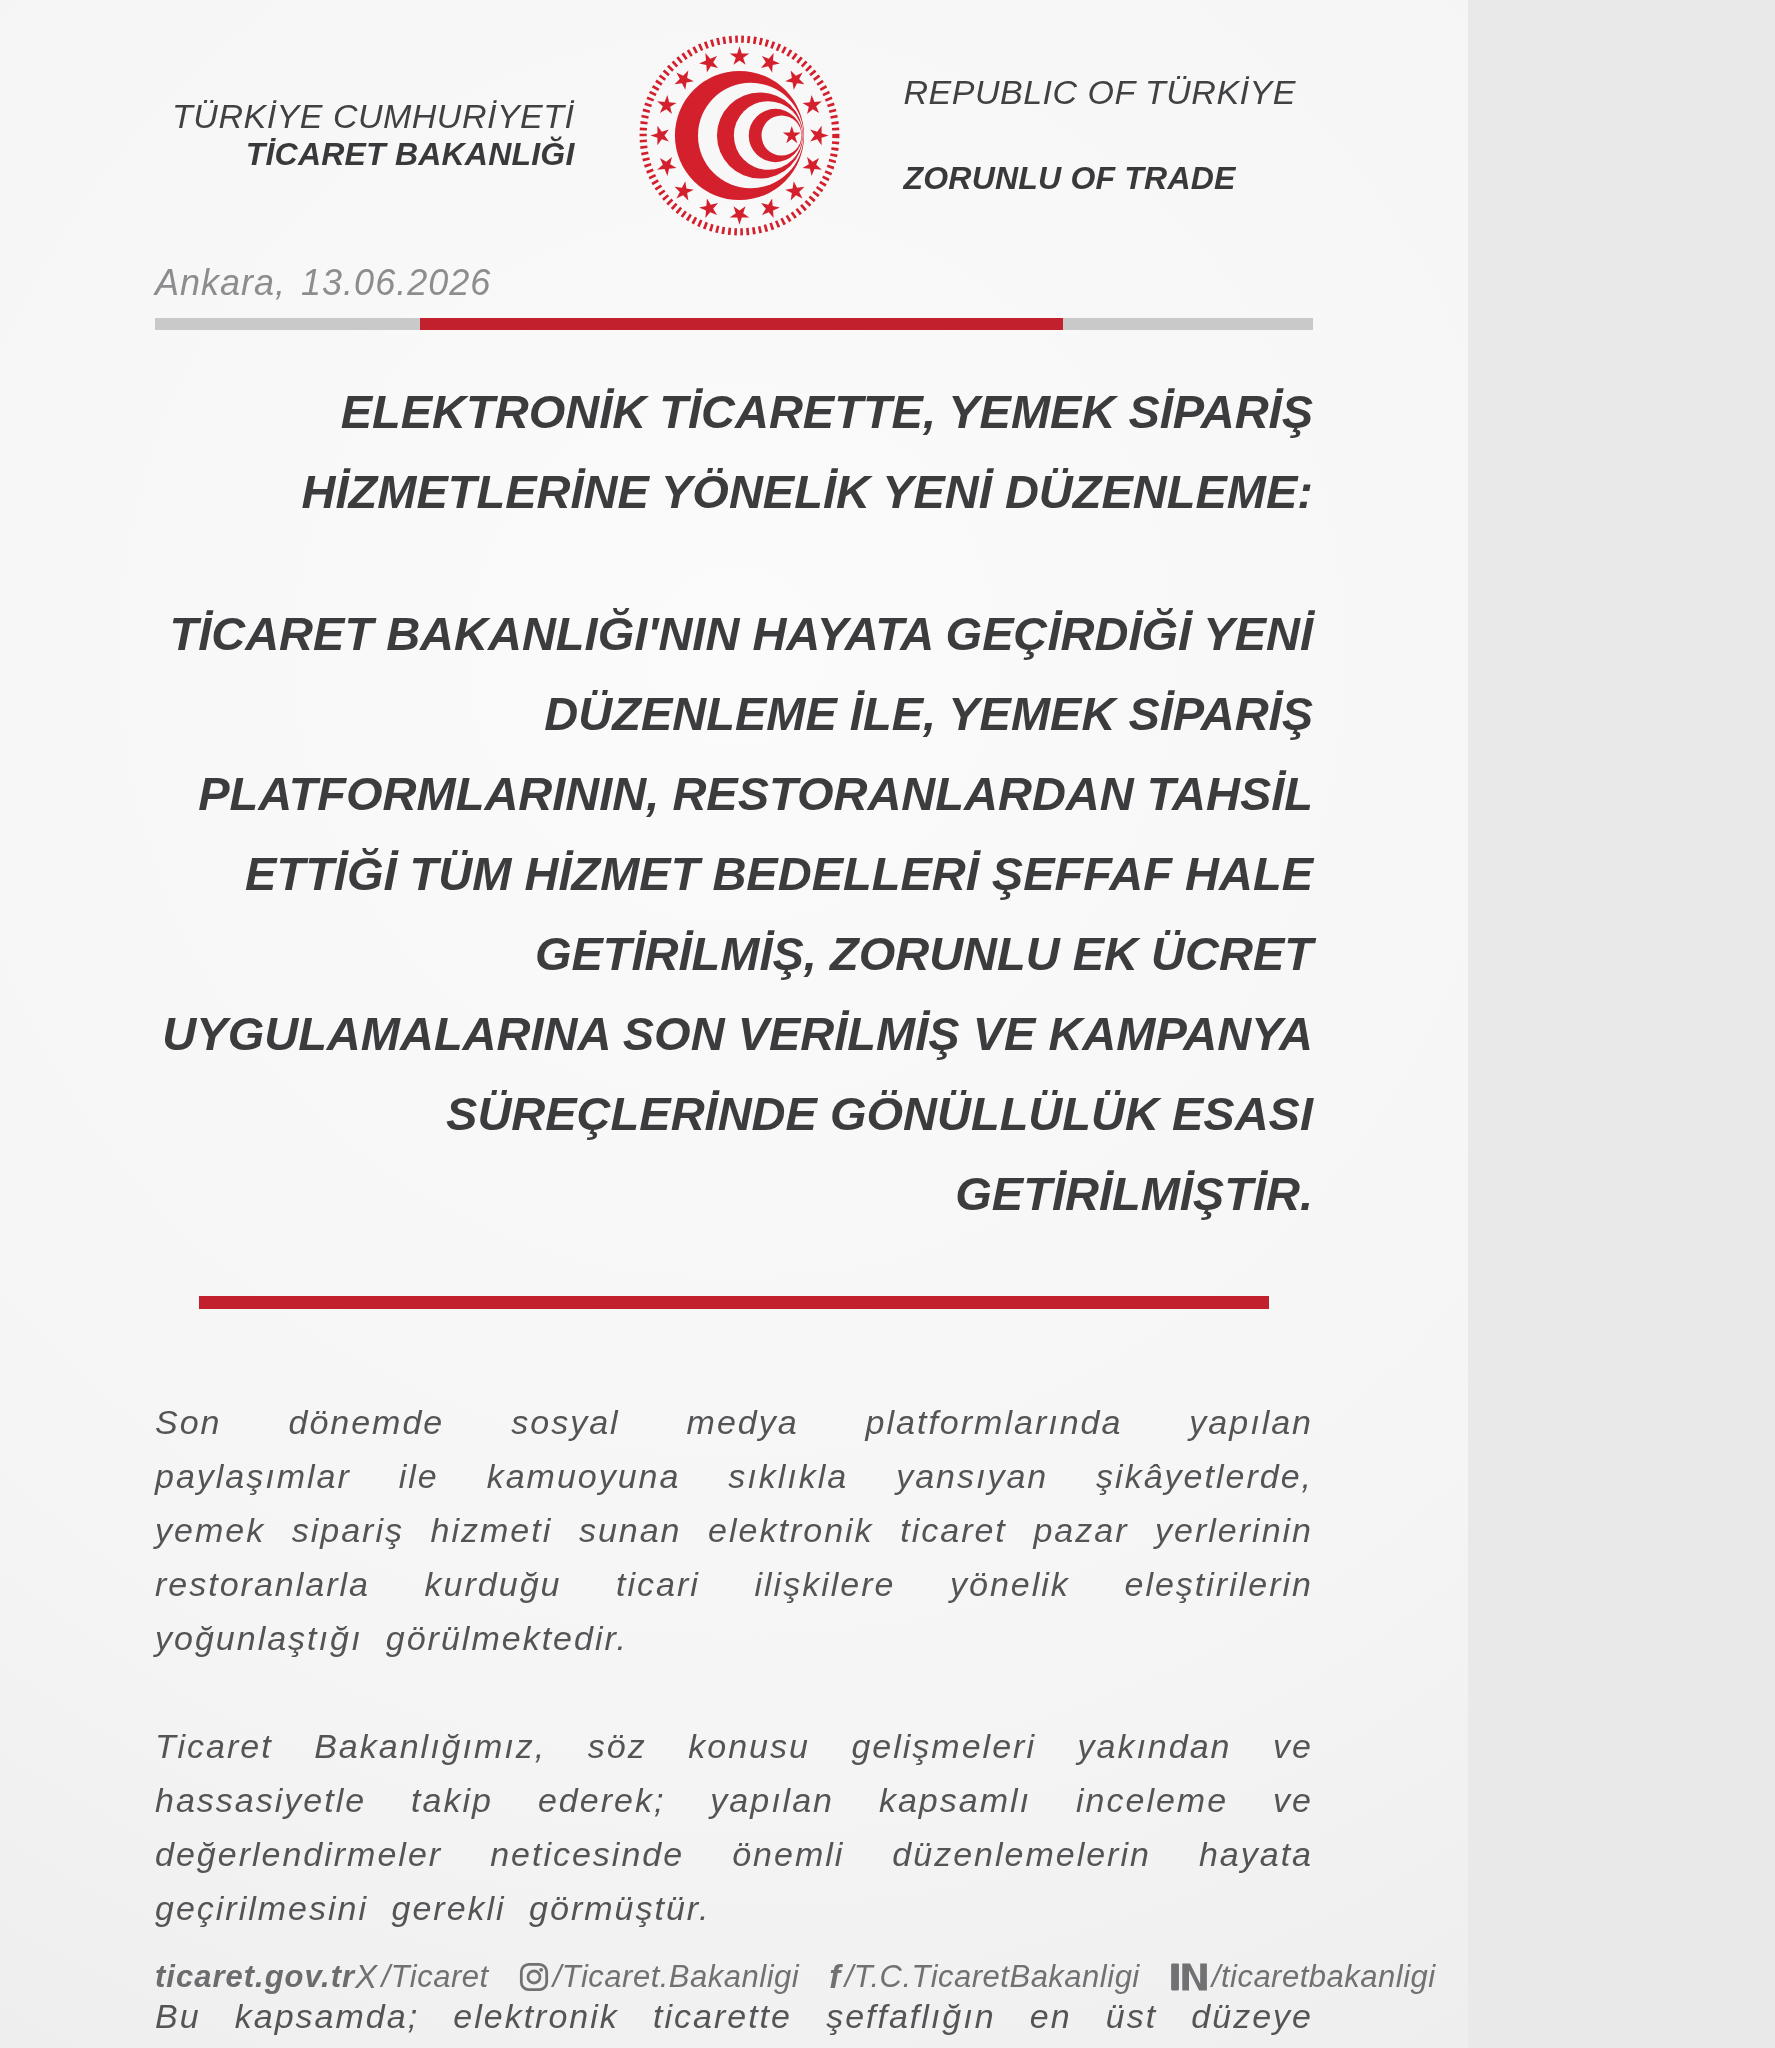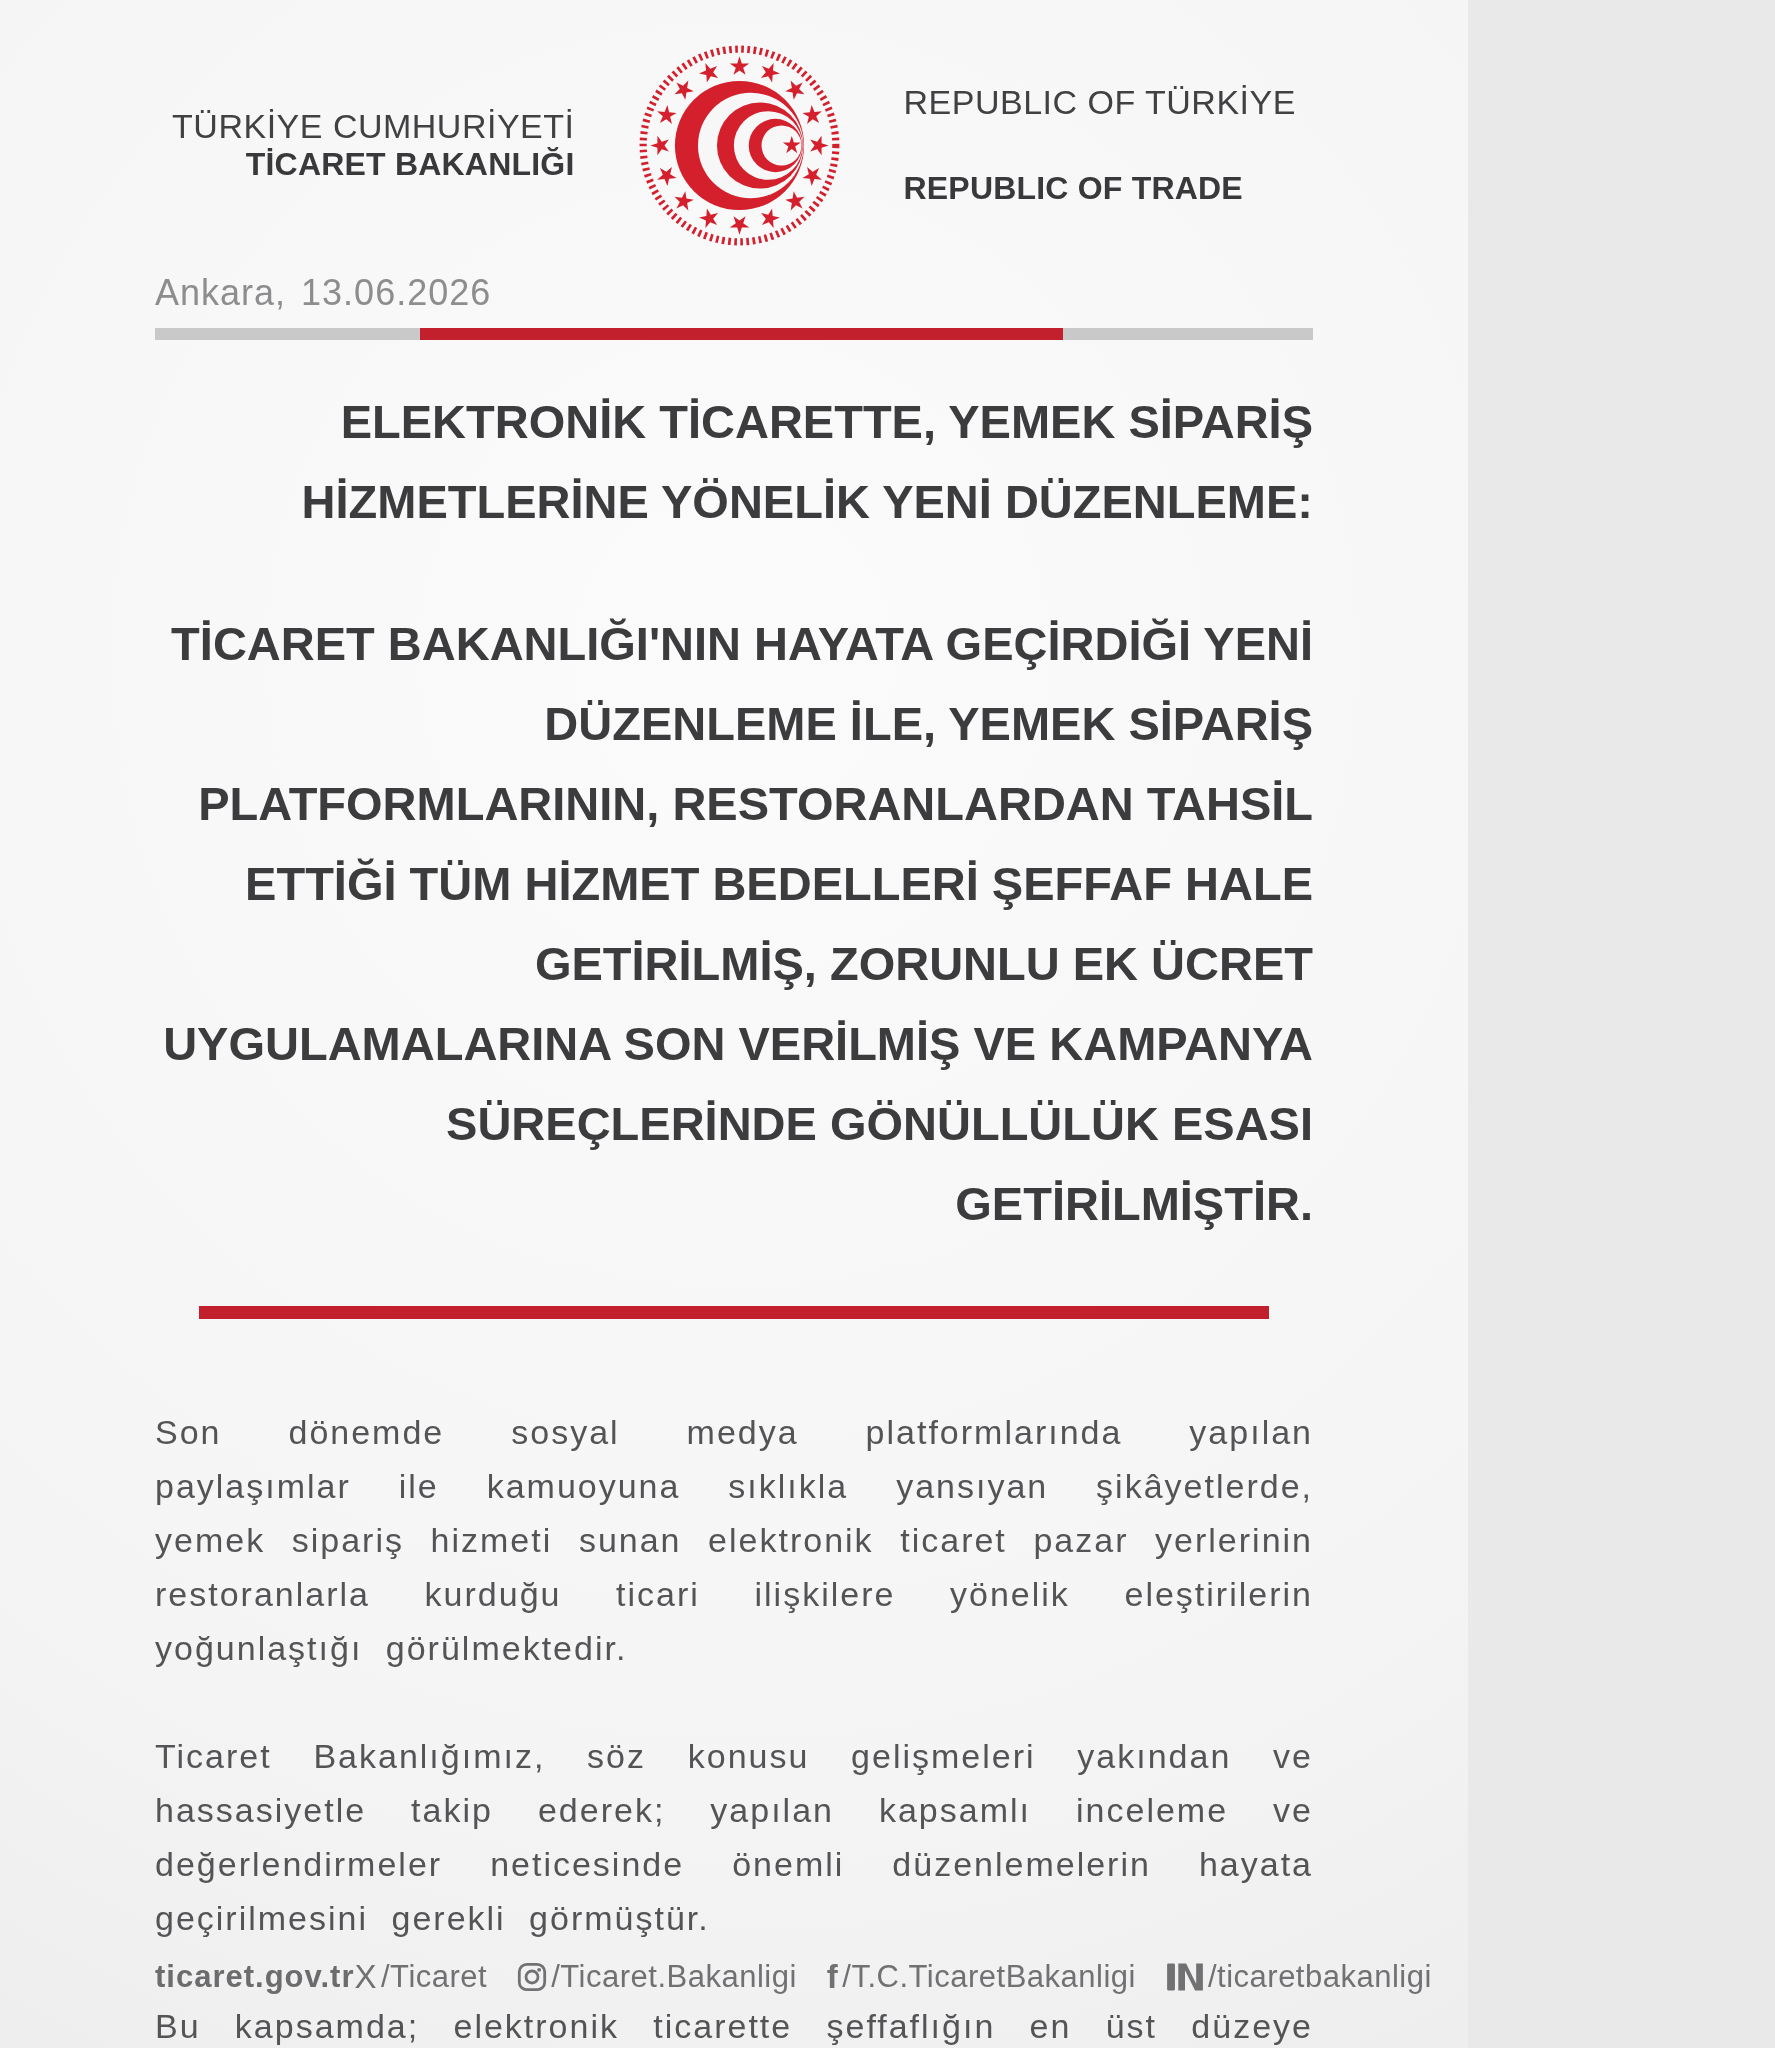--- a/index.html
+++ b/index.html
@@ -12,21 +12,22 @@
     --footer-color:#717174;
   }
   *{margin:0;padding:0;box-sizing:border-box;}
   html,body{background:#e9e9ea;}
   .page{
     position:relative;
     width:1468px;height:2048px;
     overflow:hidden;
     background:radial-gradient(130% 95% at 50% 32%, #fbfbfb 0%, #f5f5f6 55%, #e9e9ea 100%);
     font-family:"Liberation Sans", sans-serif;
-    padding:10px 155px;
+    padding:0 155px;
+    font-style:italic;
   }
   
   .header{
     margin-top:30px;
     display:flex;align-items:center;justify-content:center;
     gap:62px;height:210px;
   }
   .header .org{display:flex;flex-direction:column;line-height:1.18;}
   .org.left{text-align:right;}
   .org.right{text-align:left;gap:48px;}
@@ -124,21 +125,21 @@
           <circle cx="128" cy="100" r="33.5" fill="#f7f7f8"></circle>
           <circle cx="135" cy="100" r="26" fill="#d3202c"></circle>
           <circle cx="141" cy="100" r="19.5" fill="#f7f7f8"></circle>
           <use href="#star16" transform="translate(151,100) scale(0.92)"></use>
         </g>
       </svg>
     </div>
 
     <div class="org right">
       <span class="l1">REPUBLIC OF TÜRKİYE</span>
-      <span class="l2">REPUBLIC OF TRADE</span>
+      <span class="l2">ZORUNLU OF TRADE</span>
     </div>
   </div>
 
   <div class="date">Ankara, 13.06.2026</div>
 
   <div class="top-bar">
     <div class="red-seg"></div>
   </div>
 
   <h1 class="headline intro">ELEKTRONİK TİCARETTE, YEMEK SİPARİŞ

